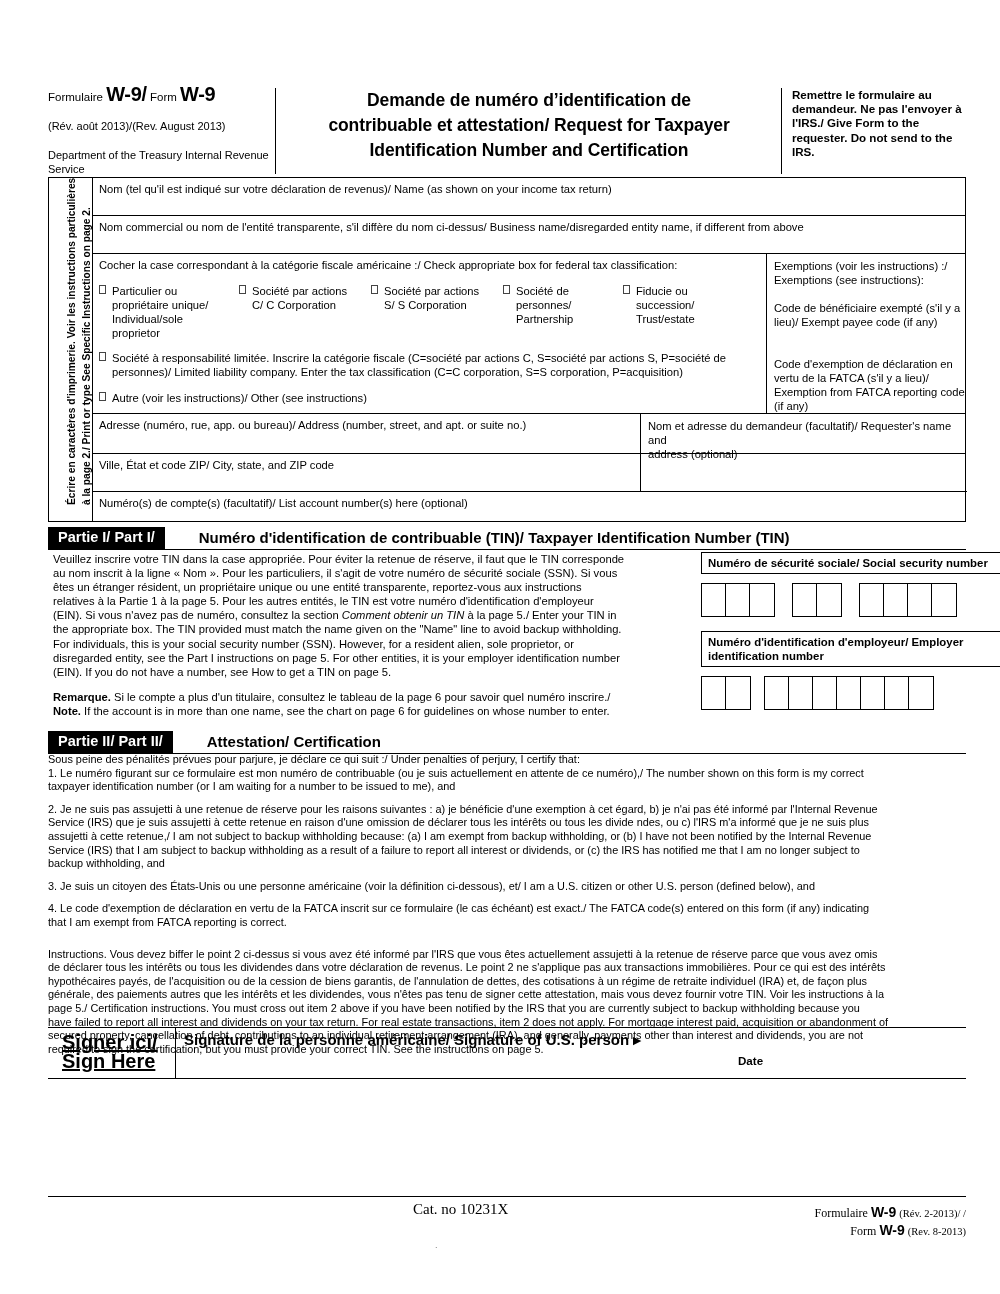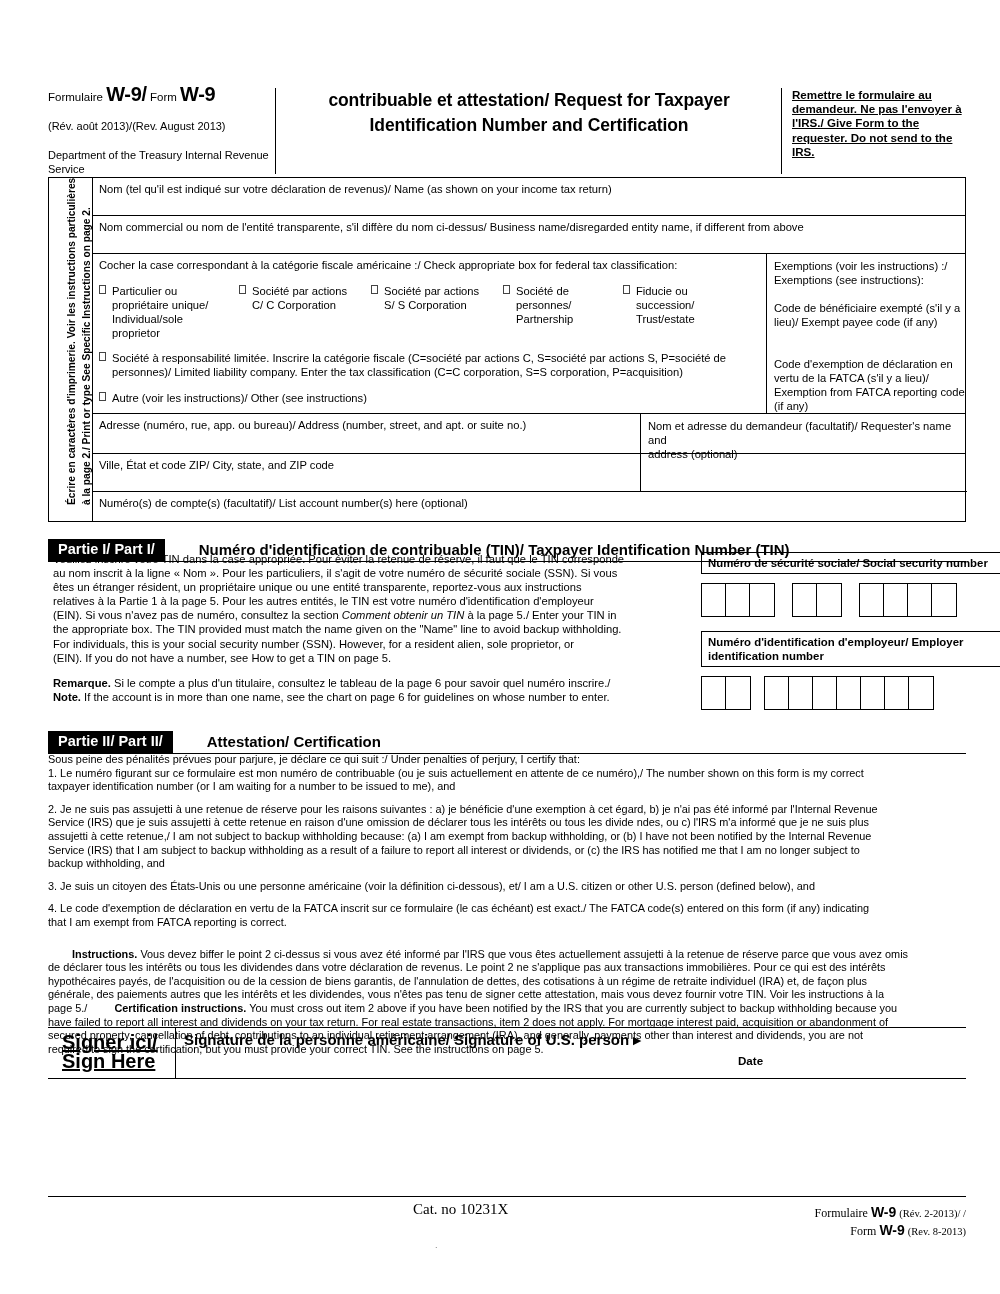--- a/index.html
+++ b/index.html
@@ -14,21 +14,21 @@
   
   .header{position:absolute;left:48px;top:88px;width:918px;height:86px;}
   .hdr-left{position:absolute;left:0;top:0;width:228px;height:86px;border-right:1.6px solid #000;box-sizing:border-box;padding-right:6px;}
   .hdr-line1{font-size:11.5px;line-height:13px;white-space:nowrap;}
   .hdr-line1 .sm{font-size:11.5px;}
   .hdr-line1 .bigw{font-size:20px;font-weight:bold;letter-spacing:-0.3px;}
   .hdr-line1 .form-sm{font-size:11.5px;}
   .hdr-sub{font-size:11px;line-height:13.4px;margin-top:16px;}
   .hdr-center{position:absolute;left:236px;top:0;width:490px;text-align:center;}
   .hdr-center .t{font-size:17.5px;font-weight:bold;line-height:25px;letter-spacing:-0.1px;}
-  .hdr-right{position:absolute;left:733px;top:0;width:185px;height:86px;border-left:1.6px solid #000;box-sizing:border-box;padding-left:10px;text-decoration:underline;}
+  .hdr-right{position:absolute;left:733px;top:0;width:185px;height:86px;border-left:1.6px solid #000;box-sizing:border-box;padding-left:10px;}
   .hdr-right .t{font-size:11.6px;font-weight:bold;line-height:14.2px;}
 
   
   .mainbox{position:absolute;left:48px;top:177px;width:918px;height:345px;border:1.3px solid #000;box-sizing:border-box;}
   .vstrip{position:absolute;left:0;top:0;width:44px;height:100%;border-right:1.3px solid #000;box-sizing:border-box;}
   .vstrip .rot{
     position:absolute;
     transform-origin:0 0;
     transform:rotate(-90deg);
     white-space:nowrap;
@@ -67,21 +67,21 @@
   .other{position:absolute;left:6px;top:137px;width:660px;padding-left:13px;box-sizing:border-box;}
 
   .addr-left{position:absolute;left:0;top:0;width:548px;height:100%;border-right:1.1px solid #000;box-sizing:border-box;}
   .req-box{position:absolute;left:548px;top:236px;width:326px;height:78px;box-sizing:border-box;padding:5px 0 0 7px;border-bottom:1.1px solid #000;}
   .req-box p{margin:0;font-size:11.2px;line-height:14px;}
 
   
   .parthdr{position:absolute;left:48px;display:flex;align-items:stretch;width:918px;}
   .parthdr .tag{background:#000;color:#fff;font-weight:bold;font-size:14.5px;padding:1px 10px 2px 10px;line-height:19px;}
   .parthdr .ttl{font-weight:bold;font-size:15px;line-height:22px;padding-left:34px;flex:1;border-bottom:1.6px solid #000;}
-  #p1hdr{top:527px;margin-top:12px;}
+  #p1hdr{top:527px;}
   #p2hdr{top:731px;}
 
   .p1body{position:absolute;left:48px;top:552px;width:918px;height:172px;}
   .p1text{position:absolute;left:5px;top:0;width:600px;font-size:11.2px;line-height:14.1px;}
   .p1text p{margin:0 0 0 0;}
   .p1text .gap{height:11px;}
   .p1text i{font-style:italic;}
   .p1text b{font-weight:bold;}
 
   .tinwrap{position:absolute;left:653px;top:0;width:313px;}
@@ -90,21 +90,21 @@
   .grp{display:flex;border:1.3px solid #000;box-sizing:border-box;}
   .cell{width:24px;border-right:1px solid #000;box-sizing:border-box;}
   .cell:last-child{border-right:none;}
   .gap-s{width:17px;}
   .gap-m{width:13px;}
 
   
   .p2body{position:absolute;left:48px;top:753px;width:918px;font-size:10.9px;line-height:13.6px;}
   .p2body p{margin:0;}
   .p2body .gap{height:9px;}
-  .p2body b{font-weight:bold;margin-left:24px;}
+  .p2body b{font-weight:normal;}
 
   .signbox{position:absolute;left:48px;top:1027px;width:918px;height:52px;border-top:1.6px solid #000;border-bottom:1.6px solid #000;box-sizing:border-box;}
   .sign-left{position:absolute;left:0;top:0;width:128px;height:100%;border-right:1.3px solid #000;box-sizing:border-box;padding:5px 0 0 14px;font-size:20px;font-weight:bold;line-height:19px;text-decoration:underline;}
   .sign-sig{position:absolute;left:128px;top:0;right:0;height:100%;padding:3px 0 0 8px;box-sizing:border-box;font-size:15px;font-weight:bold;}
   .sign-date{position:absolute;left:690px;top:26px;font-size:11.6px;font-weight:bold;}
 
   
   .footrule{position:absolute;left:48px;top:1196px;width:918px;border-top:1.3px solid #000;}
   .catno{position:absolute;left:413px;top:1201px;font-size:15px;font-family:"Liberation Serif", serif;}
   .footright{position:absolute;right:34px;top:1204px;text-align:right;font-family:"Liberation Serif", serif;font-size:12px;line-height:17px;}
@@ -122,20 +122,21 @@
       <div class="hdr-line1">
         <span class="sm">Formulaire</span>
         <span class="bigw">W-9/</span>
         <span class="form-sm">Form</span>
         <span class="bigw">W-9</span>
       </div>
       <div class="hdr-sub">(Rév. août 2013)/(Rev. August 2013)</div>
       <div class="hdr-sub">Department of the Treasury Internal Revenue Service</div>
     </div>
     <div class="hdr-center">
+      <div class="t">Demande de numéro d’identification de</div>
       <div class="t">contribuable et attestation/ Request for Taxpayer</div>
       <div class="t">Identification Number and Certification</div>
     </div>
     <div class="hdr-right">
       <div class="t">Remettre le formulaire au demandeur. Ne pas l'envoyer à l'IRS./ Give Form to the requester. Do not send to the IRS.</div>
     </div>
   </div>
 
   <div class="mainbox">
 
@@ -248,20 +249,21 @@
 
   <div class="p1body">
     <div class="p1text">
       <p>Veuillez inscrire votre TIN dans la case appropriée. Pour éviter la retenue de réserve, il faut que le TIN corresponde</p>
       <p>au nom inscrit à la ligne « Nom ». Pour les particuliers, il s'agit de votre numéro de sécurité sociale (SSN). Si vous</p>
       <p>êtes un étranger résident, un propriétaire unique ou une entité transparente, reportez-vous aux instructions</p>
       <p>relatives à la Partie 1 à la page 5. Pour les autres entités, le TIN est votre numéro d'identification d'employeur</p>
       <p><span>(EIN). Si vous n'avez pas de numéro, consultez la section </span><i>Comment obtenir un TIN</i><span> à la page 5./ Enter your TIN in</span></p>
       <p>the appropriate box. The TIN provided must match the name given on the "Name" line to avoid backup withholding.</p>
       <p>For individuals, this is your social security number (SSN). However, for a resident alien, sole proprietor, or</p>
+      <p>disregarded entity, see the Part I instructions on page 5. For other entities, it is your employer identification number</p>
       <p>(EIN). If you do not have a number, see How to get a TIN on page 5.</p>
       <div class="gap"></div>
       <p><b>Remarque.</b><span> Si le compte a plus d'un titulaire, consultez le tableau de la page 6 pour savoir quel numéro inscrire./</span></p>
       <p><b>Note.</b><span> If the account is in more than one name, see the chart on page 6 for guidelines on whose number to enter.</span></p>
     </div>
 
     <div class="tinwrap">
       <div class="tinlbl">Numéro de sécurité sociale/ Social security number</div>
       <div class="boxrow">
         <div class="grp">

